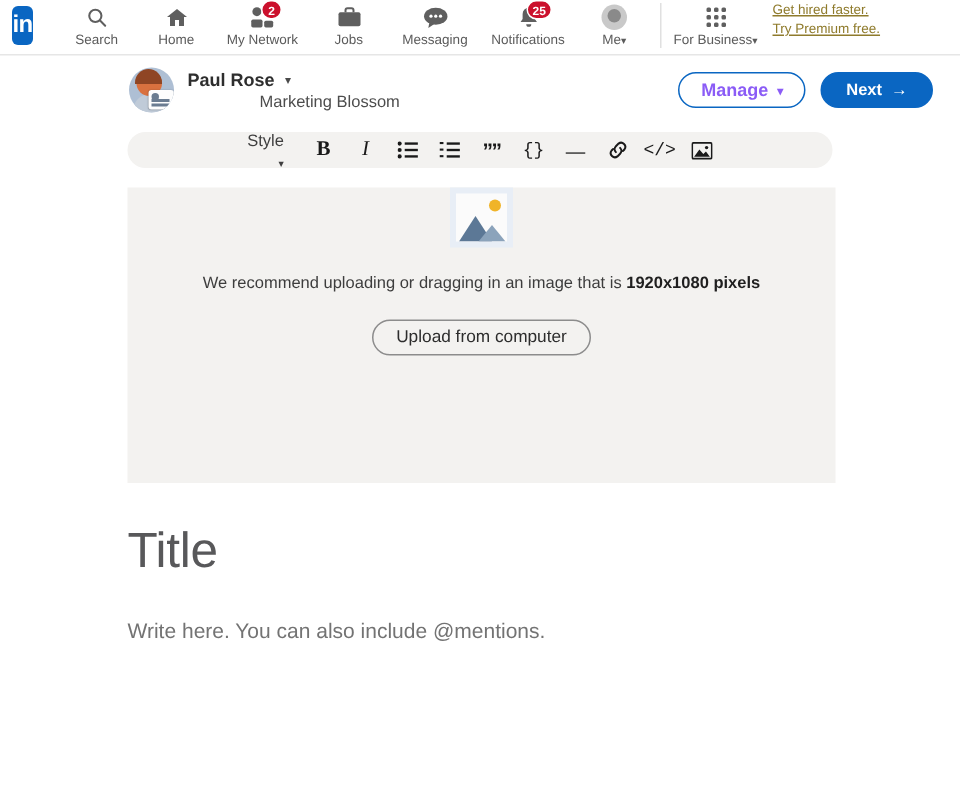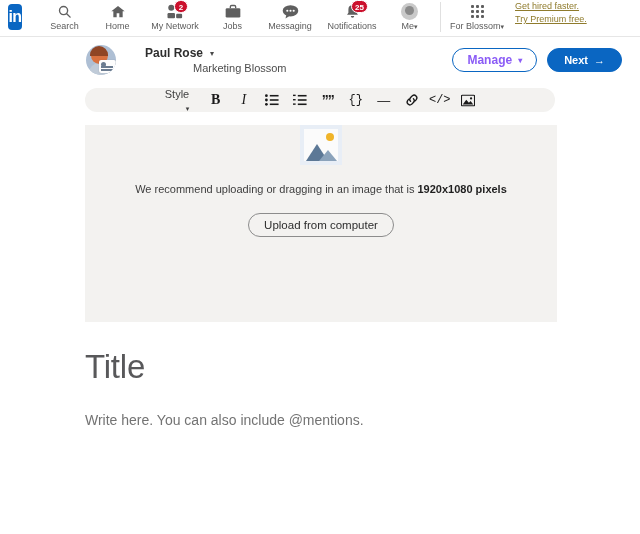--- a/index.html
+++ b/index.html
@@ -107,21 +107,20 @@
     cursor: pointer;
   }
 
   
   .author-bar {
     display: flex;
     align-items: center;
     height: 46px;
     padding: 0 18px 0 86px;
     background: #fff;
-    gap: 20px;
   }
   .author-avatar {
     width: 30px; height: 30px;
     border-radius: 50%;
     position: relative;
     overflow: hidden;
     flex: none;
     margin-right: 9px;
     background: #aebfd4;
   }
@@ -359,21 +358,21 @@
           <i></i>
           <i></i>
           <i></i>
           <i></i>
           <i></i>
           <i></i>
           <i></i>
         </div>
     </div>
     <div class="nav-label">
-      <span>For Blossom</span><span class="caret">▾</span>
+      <span>For Business</span><span class="caret">▾</span>
     </div>
   </div>
 
   <div class="promo">
     <a>Get hired faster.</a>
     <a>Try Premium free.</a>
   </div>
 </div>
 
 <div class="author-bar">

